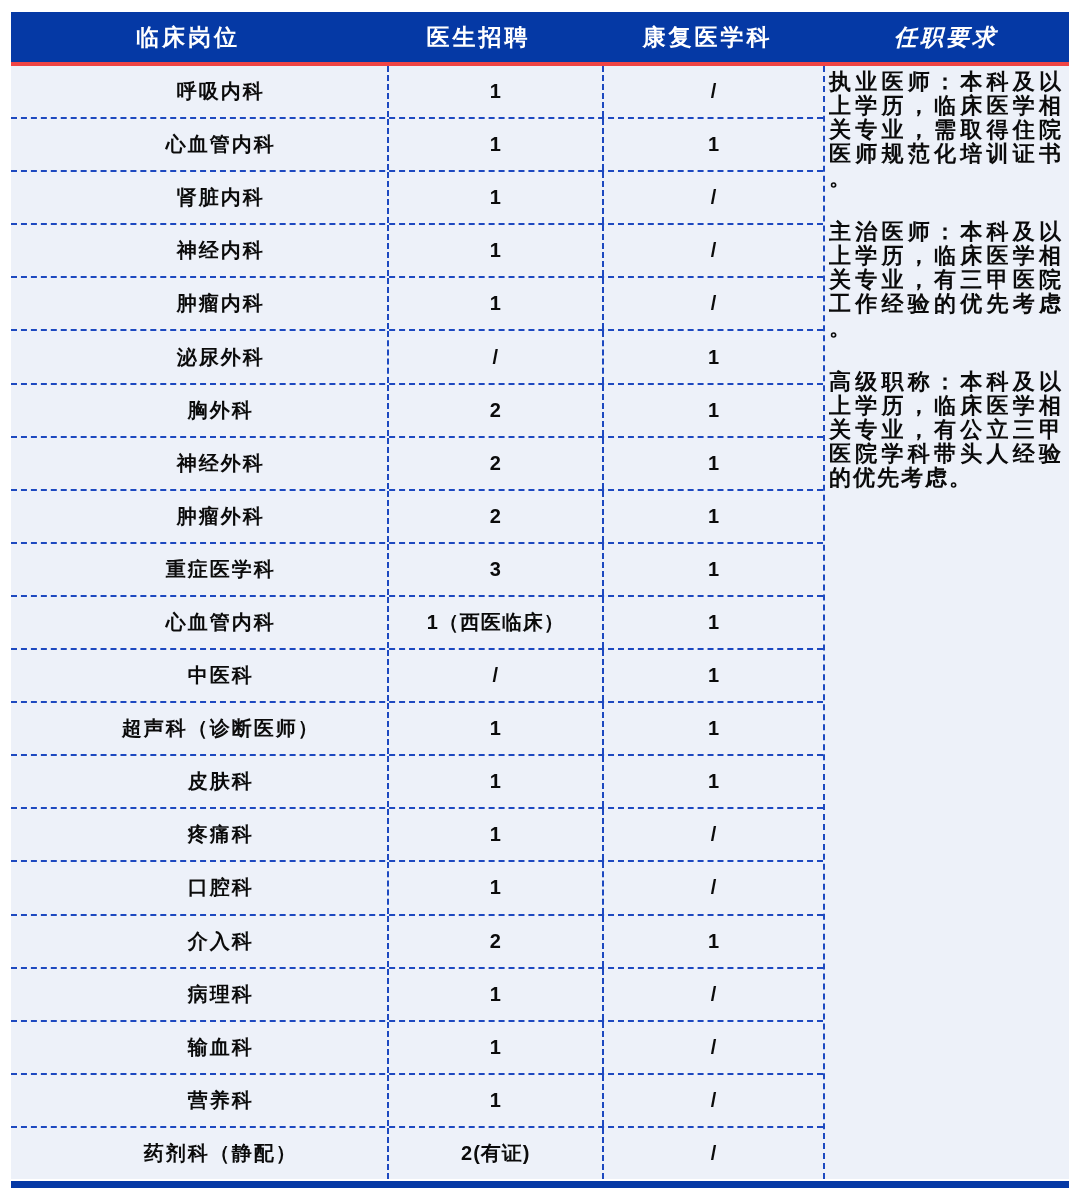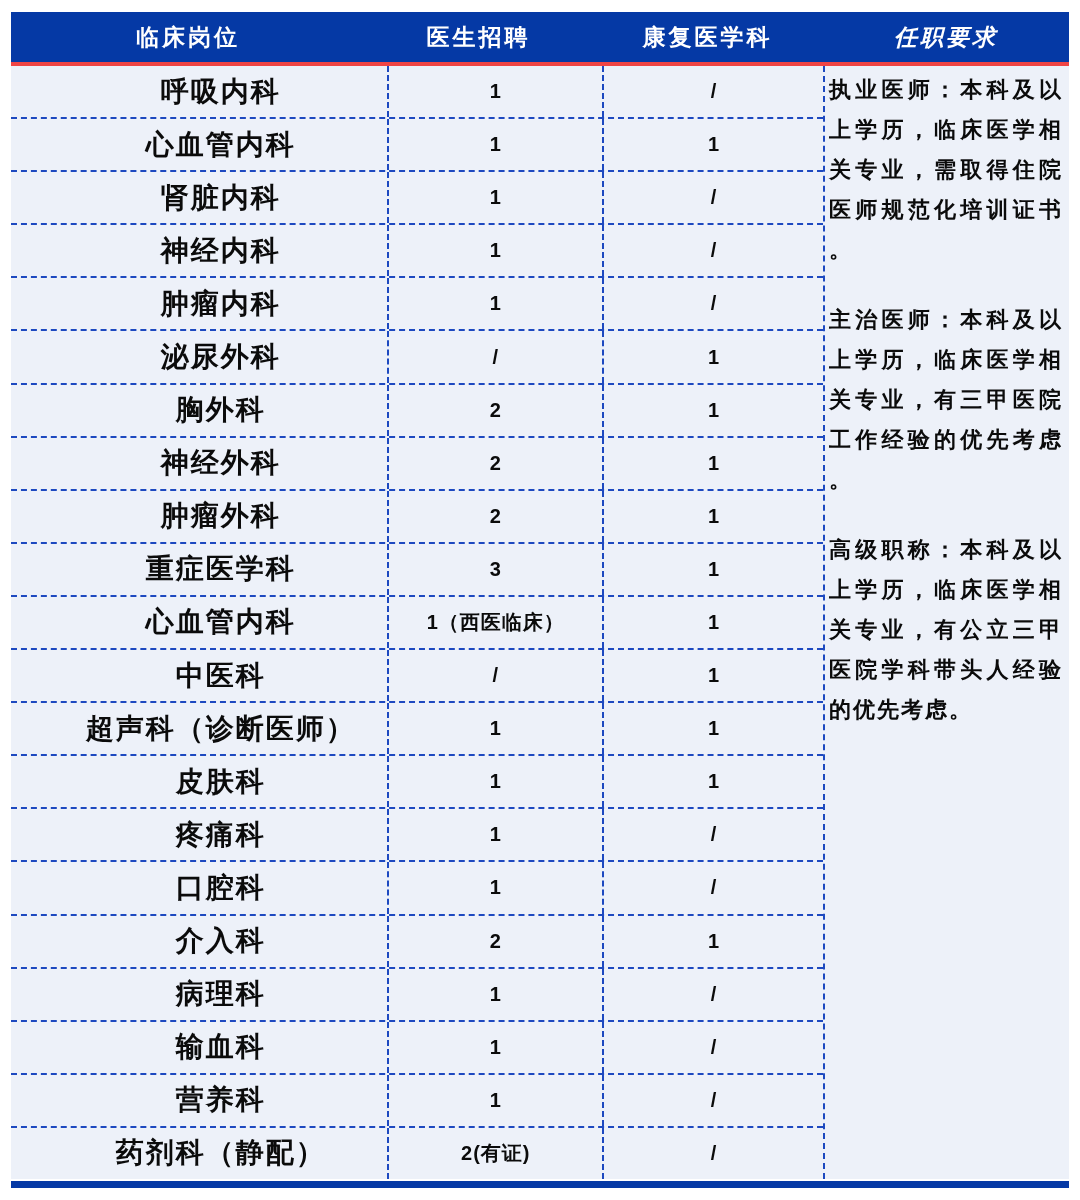--- a/index.html
+++ b/index.html
@@ -59,21 +59,21 @@
   .row:last-child { border-bottom: none; }
   .cell {
     display: flex;
     align-items: center;
     justify-content: center;
     font-weight: 700;
     color: #0b0b0b;
   }
   .cell.c1 {
     width: 354px;
-    font-size: 28px;
+    font-size: 20px;
     letter-spacing: 2px;
     border-right: 2px dashed #1d49c0;
     margin-left: 43px;
   }
   .cell.c2 {
     width: 227px;
     font-size: 20px;
     letter-spacing: 1px;
     border-right: 2px dashed #1d49c0;
   }
@@ -81,21 +81,21 @@
     width: 231px;
     font-size: 20px;
   }
   .req-cell {
     width: 246px;
     height: 100%;
     border-left: 2px dashed #1d49c0;
     padding: 4px 6px 4px 4px;
     font-size: 22px;
     font-weight: 700;
-    line-height: 40px;
+    line-height: 24px;
     color: #0b0b0b;
     text-align: justify;
     text-justify: inter-character;
     letter-spacing: 2px;
     line-break: anywhere;
     word-break: break-all;
     overflow: hidden;
   }
   .req-cell p { margin: 0 0 30px 0; }
   .req-cell p:last-child { margin-bottom: 9px; }

